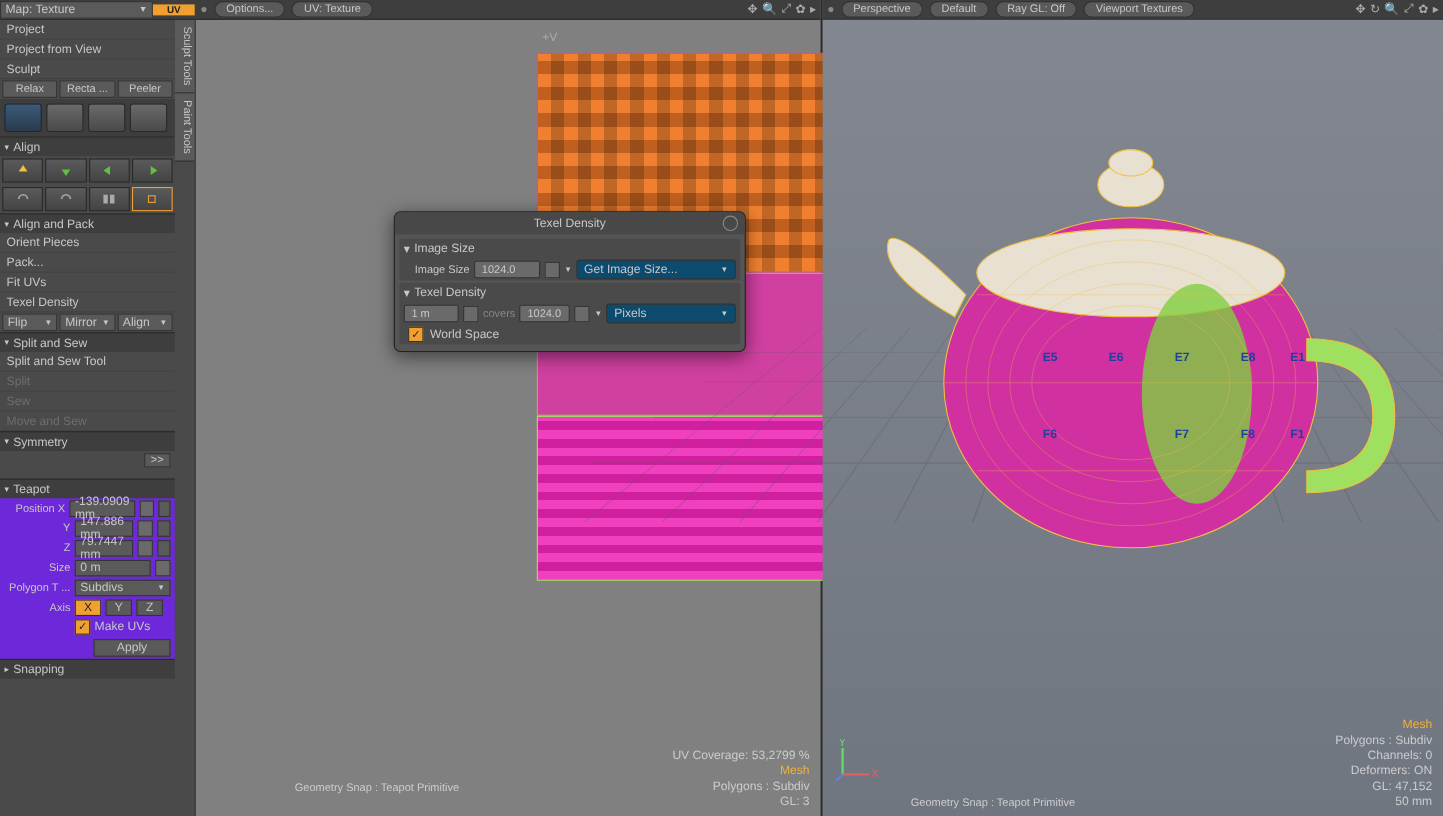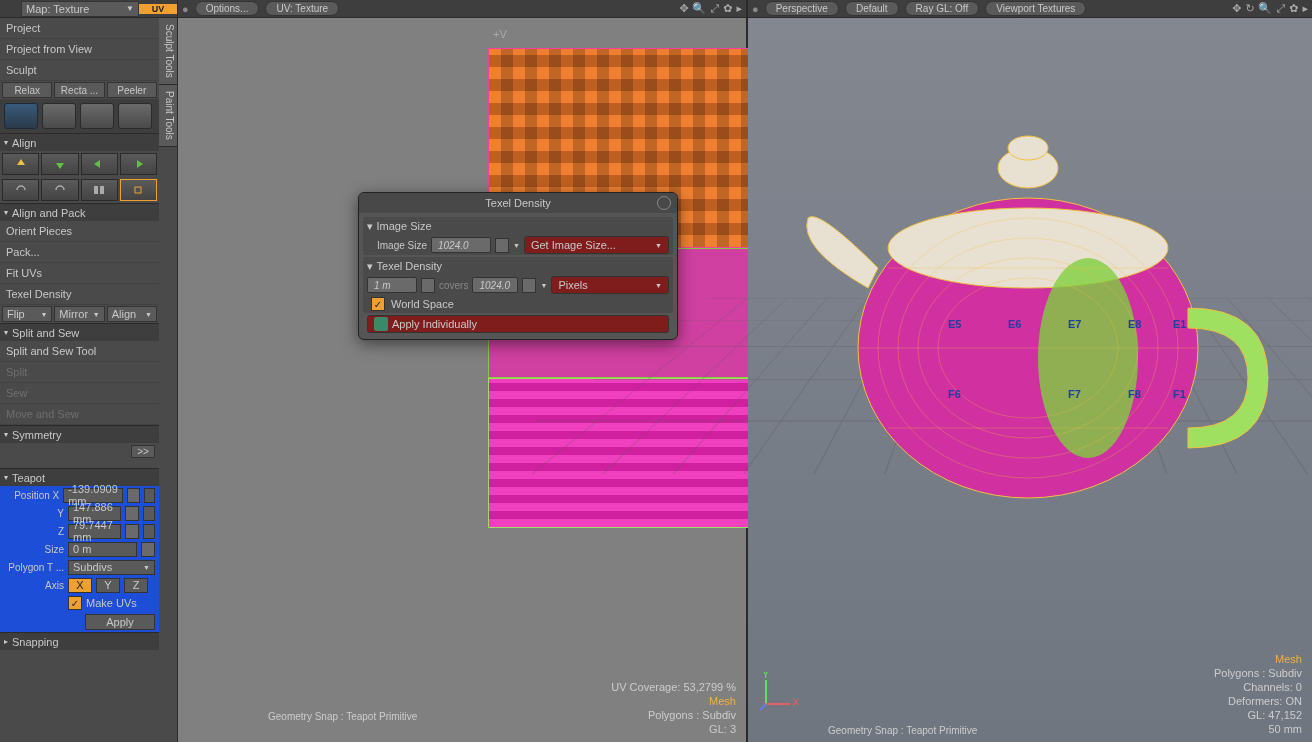--- a/index.html
+++ b/index.html
@@ -1,50 +1,50 @@
 <!DOCTYPE html>
 <html><head>
 <meta charset="utf-8">
 <style>
 * { margin: 0; padding: 0; box-sizing: border-box; font-family: Arial, sans-serif; font-size: 11px; }
 body { background: #6e6e6e; width: 1312px; height: 742px; overflow: hidden; color: #c8c8c8; }
 .app { display: flex; width: 100%; height: 100%; }
 
 .left-panel { width: 178px; background: #4a4a4a; border-right: 1px solid #2a2a2a; display: flex; flex-direction: column; }
-.map-header { display: flex; align-items: center; height: 18px; background: #3e3e3e; border-bottom: 1px solid #2a2a2a; padding-left: 21px; }
+.map-header { display: flex; align-items: center; height: 18px; background: #3e3e3e; border-bottom: 1px solid #2a2a2a; }
 .map-dropdown { flex: 1; background: #5a5a5a; border: 1px solid #333; height: 16px; padding: 0 4px; display: flex; align-items: center; justify-content: space-between; }
 .map-dropdown span.arrow { font-size: 8px; }
 .uv-tab { width: 38px; background: #f0a030; color: #222; display: flex; align-items: center; justify-content: center; font-size: 9px; font-weight: bold; }
 
 .side-tabs { width: 18px; background: #4a4a4a; display: flex; flex-direction: column; }
 .side-tab { writing-mode: vertical-rl; padding: 6px 2px; font-size: 10px; background: #5a5a5a; border-bottom: 1px solid #2a2a2a; text-align: center; }
 
 .panel-content { flex: 1; display: flex; flex-direction: column; overflow: hidden; }
-.panel-item { height: 18px; padding: 10px 6px; display: flex; align-items: center; background: #4a4a4a; border-bottom: 1px solid #424242; cursor: pointer; }
+.panel-item { height: 18px; padding: 0 6px; display: flex; align-items: center; background: #4a4a4a; border-bottom: 1px solid #424242; cursor: pointer; }
 .panel-item.disabled { color: #6e6e6e; }
 .panel-row { display: flex; height: 18px; gap: 2px; padding: 1px 2px; }
 .panel-btn { flex: 1; background: #5a5a5a; border: 1px solid #333; display: flex; align-items: center; justify-content: center; font-size: 10px; }
 
 .icon-row { display: flex; height: 34px; gap: 4px; padding: 4px; background: #3e3e3e; }
 .icon-btn { width: 34px; height: 26px; background: linear-gradient(#6a6a6a,#4a4a4a); border: 1px solid #2a2a2a; border-radius: 3px; }
 .icon-btn.selected { background: linear-gradient(#3a5a7a,#2a3a4a); border-color: #1a2a3a; }
 
 .section-header { height: 18px; background: #3e3e3e; display: flex; align-items: center; padding: 0 4px; gap: 4px; border-top: 1px solid #2a2a2a; }
 .section-header .tri { font-size: 8px; }
 
 .arrow-row { display: flex; height: 26px; gap: 2px; padding: 2px; }
 .arrow-btn { flex: 1; background: linear-gradient(#5a5a5a,#444); border: 1px solid #2a2a2a; display: flex; align-items: center; justify-content: center; }
 .arrow-btn svg { width: 16px; height: 16px; }
 .arrow-btn.orange { border-color: #f0a030; }
 
 .dropdown-row { display: flex; height: 18px; gap: 2px; padding: 1px 2px; }
 .dd { flex: 1; background: #5a5a5a; border: 1px solid #333; display: flex; align-items: center; justify-content: space-between; padding: 0 4px; font-size: 10px; }
 .dd .arrow { font-size: 7px; }
 
-.prop-section { background: #1d4ed8; }
+.prop-section { background: #6d28d9; }
 .prop-row { display: flex; height: 18px; align-items: center; padding: 0 4px; gap: 4px; }
 .prop-label { width: 60px; text-align: right; font-size: 10px; }
 .num-input { flex: 1; background: #5a5a5a; border: 1px solid #333; height: 15px; padding: 0 4px; display: flex; align-items: center; }
 .spinner { width: 14px; background: #6a6a6a; border: 1px solid #333; height: 15px; }
 .soft { width: 12px; background: #5a5a5a; border: 1px solid #333; height: 15px; }
 .axis-btn { width: 24px; height: 15px; background: #5a5a5a; border: 1px solid #333; display: flex; align-items: center; justify-content: center; }
 .axis-btn.active { background: #f0a030; color: #222; }
 .checkbox { width: 14px; height: 14px; background: #f0a030; border: 1px solid #333; display: flex; align-items: center; justify-content: center; color: #222; font-size: 10px; }
 .apply-btn { width: 70px; height: 16px; background: #5a5a5a; border: 1px solid #333; display: flex; align-items: center; justify-content: center; margin: 2px 4px 2px auto; }
 
@@ -77,22 +77,22 @@
   transform: perspective(400px) rotateX(60deg); transform-origin: top; opacity: .3; }
 
 .popup { position: absolute; left: 180px; top: 192px; width: 320px; background: #555; border: 1px solid #222; border-radius: 6px; box-shadow: 0 4px 16px rgba(0,0,0,.5); z-index: 100; }
 .popup-title { height: 20px; background: #484848; border-radius: 6px 6px 0 0; display: flex; align-items: center; justify-content: center; position: relative; }
 .popup-close { position: absolute; right: 6px; width: 14px; height: 14px; border-radius: 50%; border: 1px solid #888; }
 .popup-body { padding: 4px; }
 .popup-section { background: #4a4a4a; border-radius: 3px; margin-bottom: 2px; }
 .popup-sec-head { height: 18px; display: flex; align-items: center; padding: 0 4px; gap: 4px; }
 .popup-row { display: flex; height: 20px; align-items: center; gap: 4px; padding: 0 4px; }
 .popup-label { font-size: 10px; }
-.popup-input { background: #6a6a6a; border: 1px solid #333; height: 16px; padding: 0 6px; border-radius: 2px; display: flex; align-items: center; font-size: 10px; font-style: italic; }
-.popup-btn { flex: 1; background: #7f1d1d; border: 1px solid #333; height: 18px; border-radius: 3px; display: flex; align-items: center; padding: 0 6px; gap: 4px; font-size: 10px; }
+.popup-input { background: #6a6a6a; border: 1px solid #333; height: 16px; padding: 0 6px; border-radius: 2px; display: flex; align-items: center; font-size: 10px; }
+.popup-btn { flex: 1; background: #0c4a6e; border: 1px solid #333; height: 18px; border-radius: 3px; display: flex; align-items: center; padding: 0 6px; gap: 4px; font-size: 10px; }
 .popup-btn .icon { width: 14px; height: 14px; background: #3a8a6a; border-radius: 2px; }
 .popup-btn.wide { margin: 2px 4px; }
 .cb-row { display: flex; align-items: center; gap: 6px; padding: 2px 8px; }
 
 .info-br { position: absolute; bottom: 6px; right: 10px; text-align: right; font-size: 10px; color: #ccc; line-height: 14px; }
 .info-br .orange { color: #f0b040; }
 .info-bl { position: absolute; bottom: 6px; left: 80px; font-size: 10px; color: #ccc; }
 .axis-gizmo { position: absolute; bottom: 30px; left: 10px; width: 40px; height: 40px; }
 </style>
 </head>
@@ -402,20 +402,16 @@
             <div class="popup-btn" style="justify-content:center;">
                 <span>Pixels</span>
                 <span style="font-size:7px;margin-left:auto;">▼</span>
               </div>
           </div>
           <div class="cb-row">
             <div class="checkbox">✓</div>
             <span>World Space</span>
           </div>
         </div>
-        <div class="popup-btn wide">
-            <span class="icon"></span>
-            <span>Apply Individually</span>
-          </div>
       </div>
     </div>
   </div>
 </div>
 
 </body></html>

